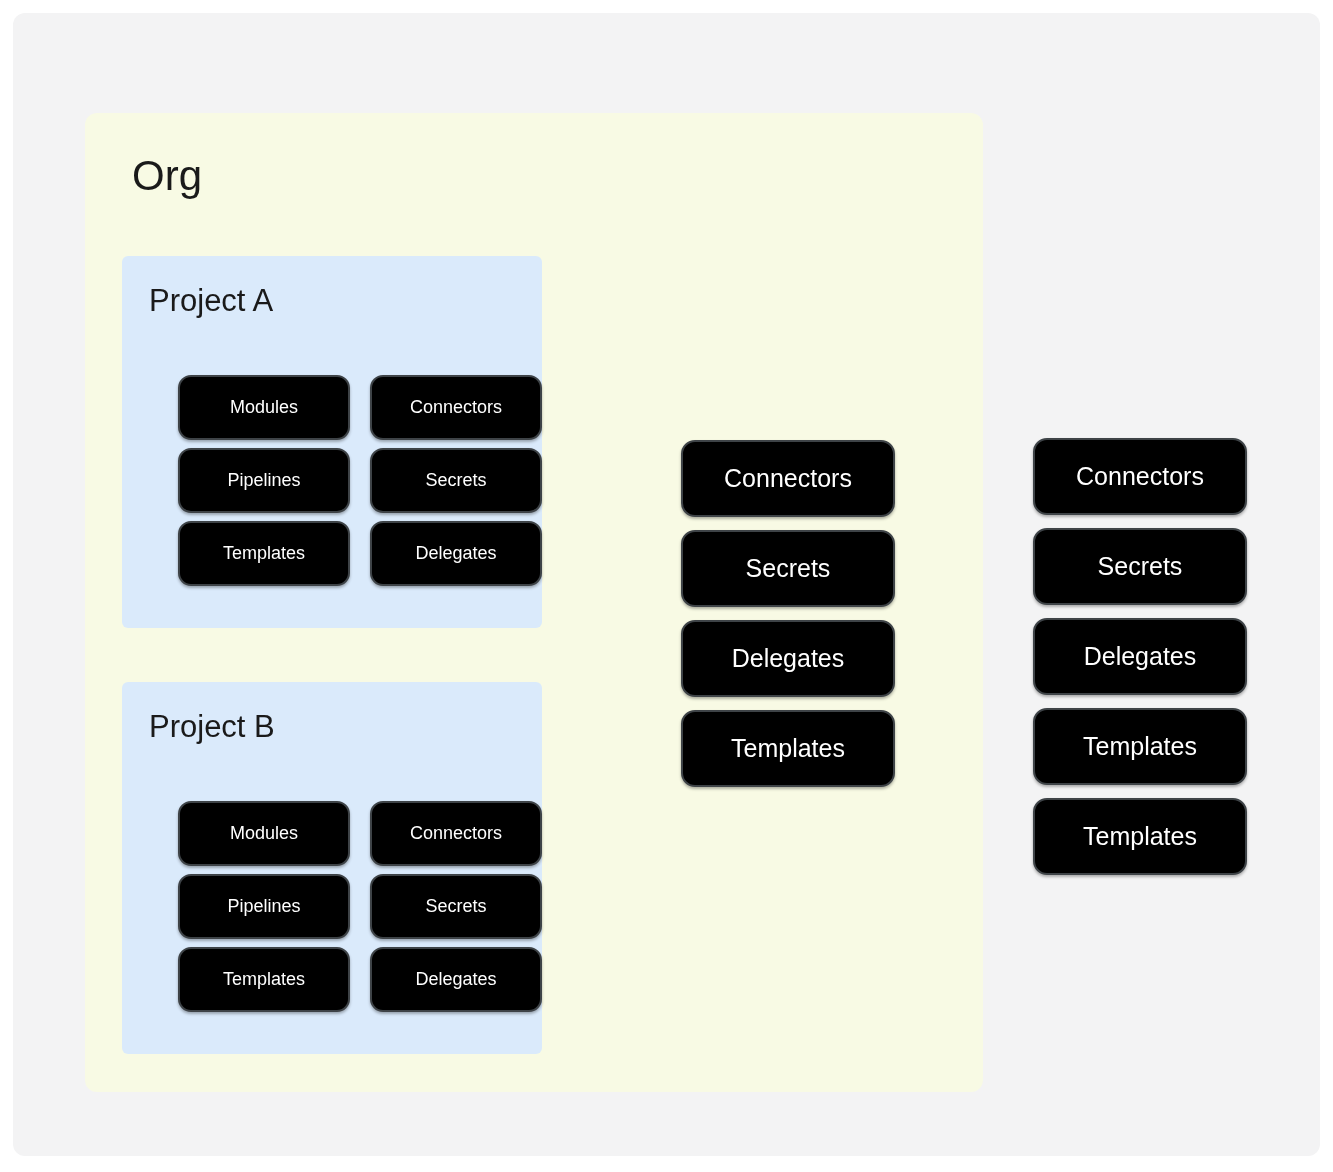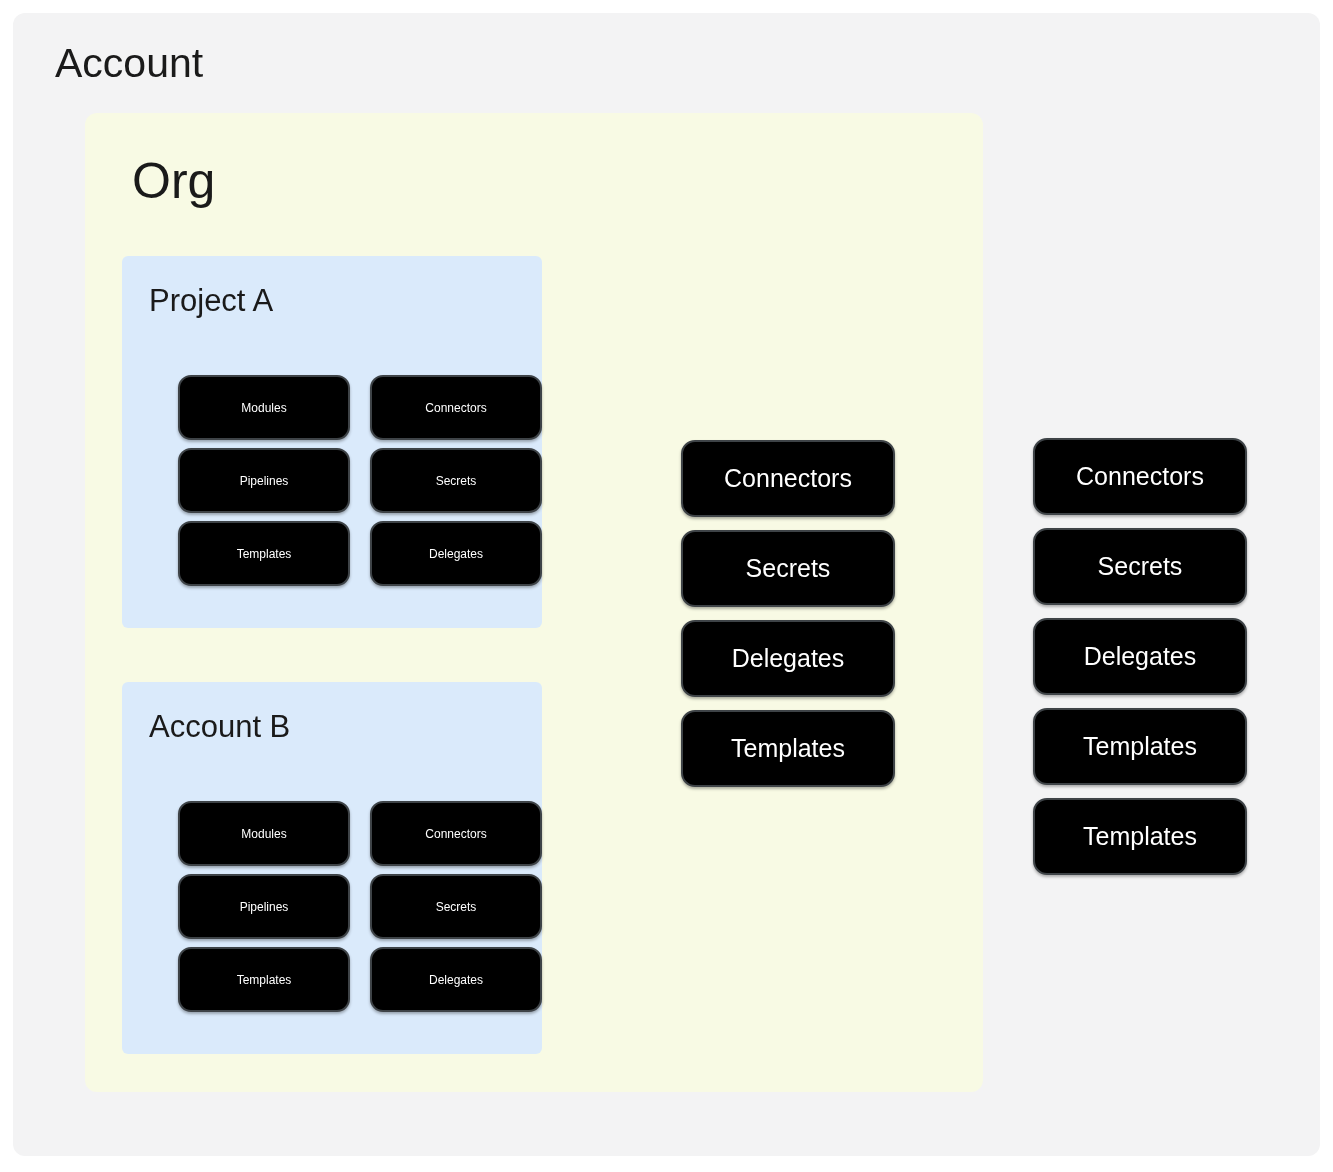--- a/index.html
+++ b/index.html
@@ -39,21 +39,21 @@
   .org {
     position: absolute;
     left: 72px; top: 100px;
     width: 898px; height: 979px;
     background: var(--org-bg);
     border-radius: 12px;
   }
   .org-title {
     position: absolute;
     left: 47px; top: 38px;
-    font-size: 50px;
+    font-size: 42px;
     line-height: 1.2;
   }
   .project {
     position: absolute;
     left: 37px;
     width: 420px; height: 372px;
     background: var(--project-bg);
     border-radius: 6px;
   }
   .project-a { top: 143px; }
@@ -78,21 +78,21 @@
     border: 2px solid var(--chip-border);
     color: var(--chip-text);
     display: flex;
     align-items: center;
     justify-content: center;
     box-shadow: 0 2px 3px rgba(0,0,0,0.30);
     white-space: nowrap;
   }
   .chip-sm {
     border-radius: 13px;
-    font-size: 12px;
+    font-size: 18px;
   }
   .chip-lg {
     width: 214px;
     height: 77px;
     border-radius: 14px;
     font-size: 25px;
   }
   .chip-column {
     position: absolute;
     display: flex;
@@ -103,39 +103,38 @@
     left: 596px; top: 327px;
   }
   .account-chip-column {
     left: 1020px; top: 425px;
   }
 </style>
 </head>
 <body>
 
 <div class="account">
-  <div class="account-title">Account</div>
 
   <div class="org">
     <div class="org-title">Org</div>
 
     <div class="project project-a">
       <div class="project-title">Project A</div>
       <div class="chip-grid">
           <div class="chip chip-sm">Modules</div>
           <div class="chip chip-sm">Connectors</div>
           <div class="chip chip-sm">Pipelines</div>
           <div class="chip chip-sm">Secrets</div>
           <div class="chip chip-sm">Templates</div>
           <div class="chip chip-sm">Delegates</div>
         </div>
     </div>
 
     <div class="project project-b">
-      <div class="project-title">Account B</div>
+      <div class="project-title">Project B</div>
       <div class="chip-grid">
           <div class="chip chip-sm">Modules</div>
           <div class="chip chip-sm">Connectors</div>
           <div class="chip chip-sm">Pipelines</div>
           <div class="chip chip-sm">Secrets</div>
           <div class="chip chip-sm">Templates</div>
           <div class="chip chip-sm">Delegates</div>
         </div>
     </div>
 

